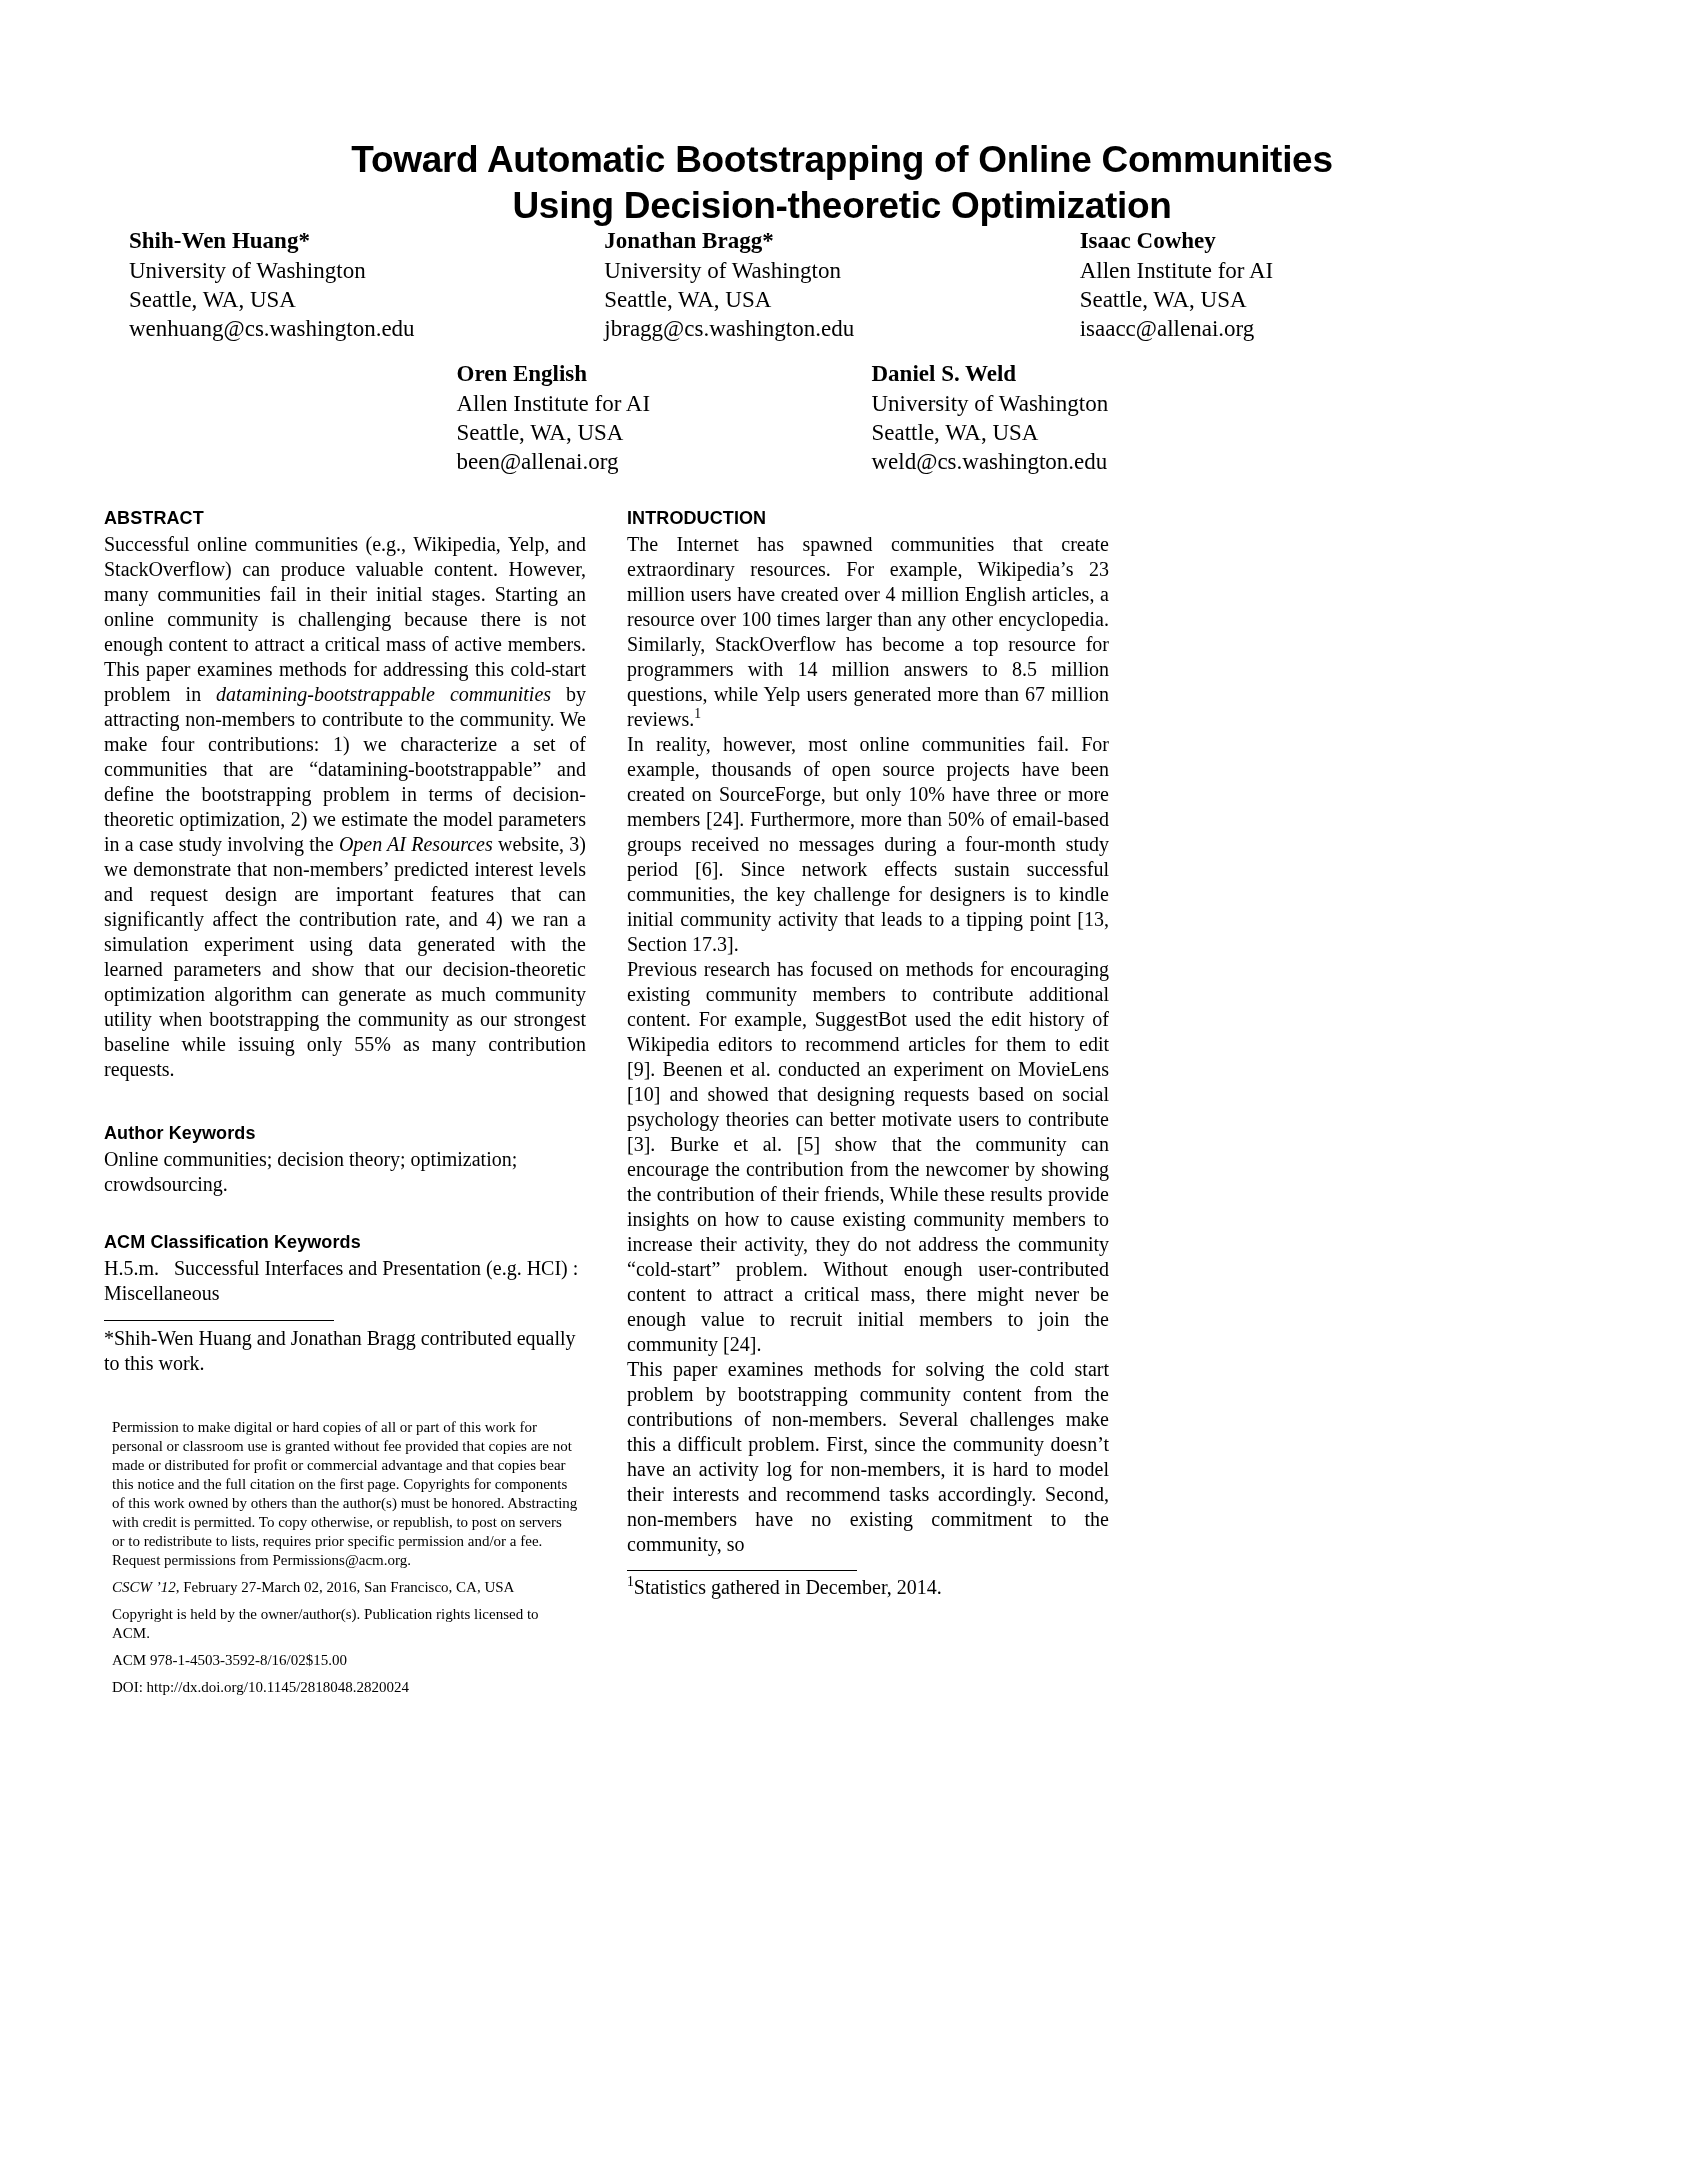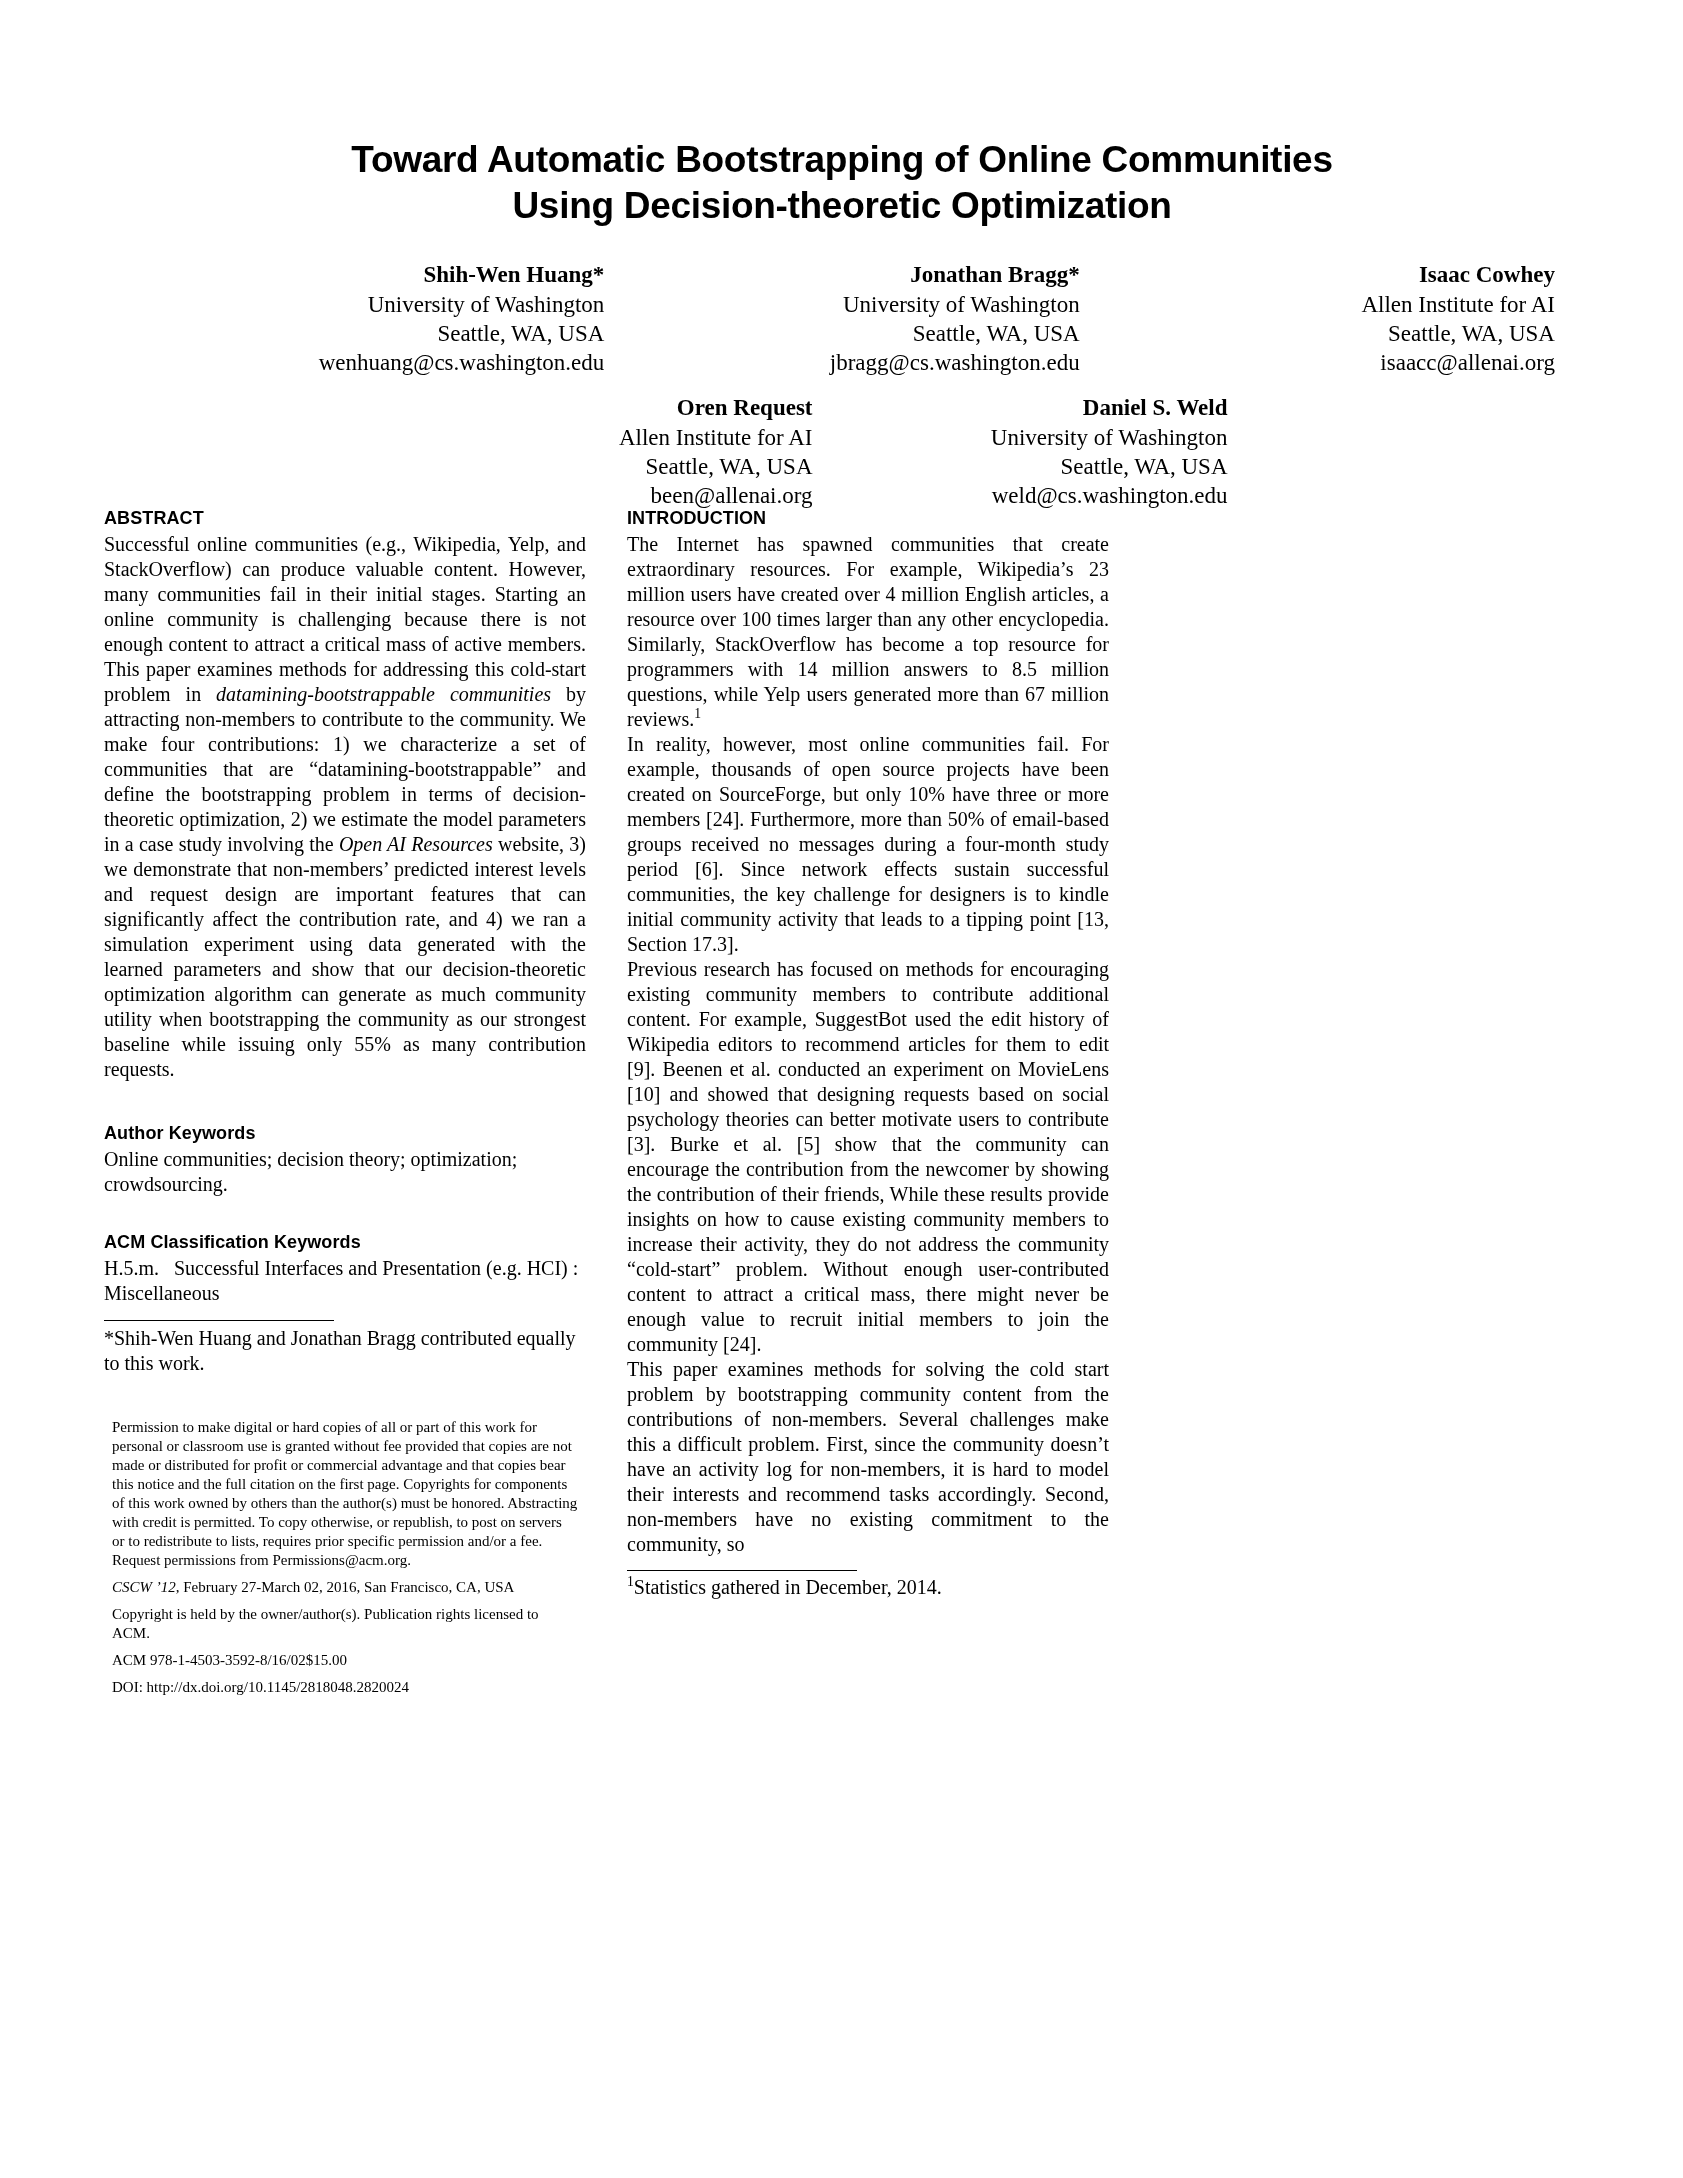--- a/index.html
+++ b/index.html
@@ -44,23 +44,22 @@
   
   .authors-row {
     position: absolute;
     display: flex;
     width: 1426px;
     left: 129px;
   }
   .authors-row-1 { top: 226px; }
   .authors-row-2 { top: 359px; }
   .author {
-    text-align: right;
+    text-align: left;
     line-height: 29px;
-    margin-top: 34px;
   }
   .authors-row-1 .author { flex: 1 1 0; }
   .authors-row-2 .author { flex: 0 0 356px; }
   .authors-row-2 { justify-content: center; }
   .authors-row-2 .author:first-child { margin-right: 59px; }
   .author-name {
     font-weight: bold;
     font-size: 23px;
     padding-bottom: 1px;
   }
@@ -151,21 +150,21 @@
     <div class="author">
       <div class="author-name">Isaac Cowhey</div>
       <div class="author-line">Allen Institute for AI</div>
       <div class="author-line">Seattle, WA, USA</div>
       <div class="author-line">isaacc@allenai.org</div>
     </div>
   </div>
 
   <div class="authors-row authors-row-2">
     <div class="author">
-      <div class="author-name">Oren Request</div>
+      <div class="author-name">Oren English</div>
       <div class="author-line">Allen Institute for AI</div>
       <div class="author-line">Seattle, WA, USA</div>
       <div class="author-line">been@allenai.org</div>
     </div>
     <div class="author">
       <div class="author-name">Daniel S. Weld</div>
       <div class="author-line">University of Washington</div>
       <div class="author-line">Seattle, WA, USA</div>
       <div class="author-line">weld@cs.washington.edu</div>
     </div>

